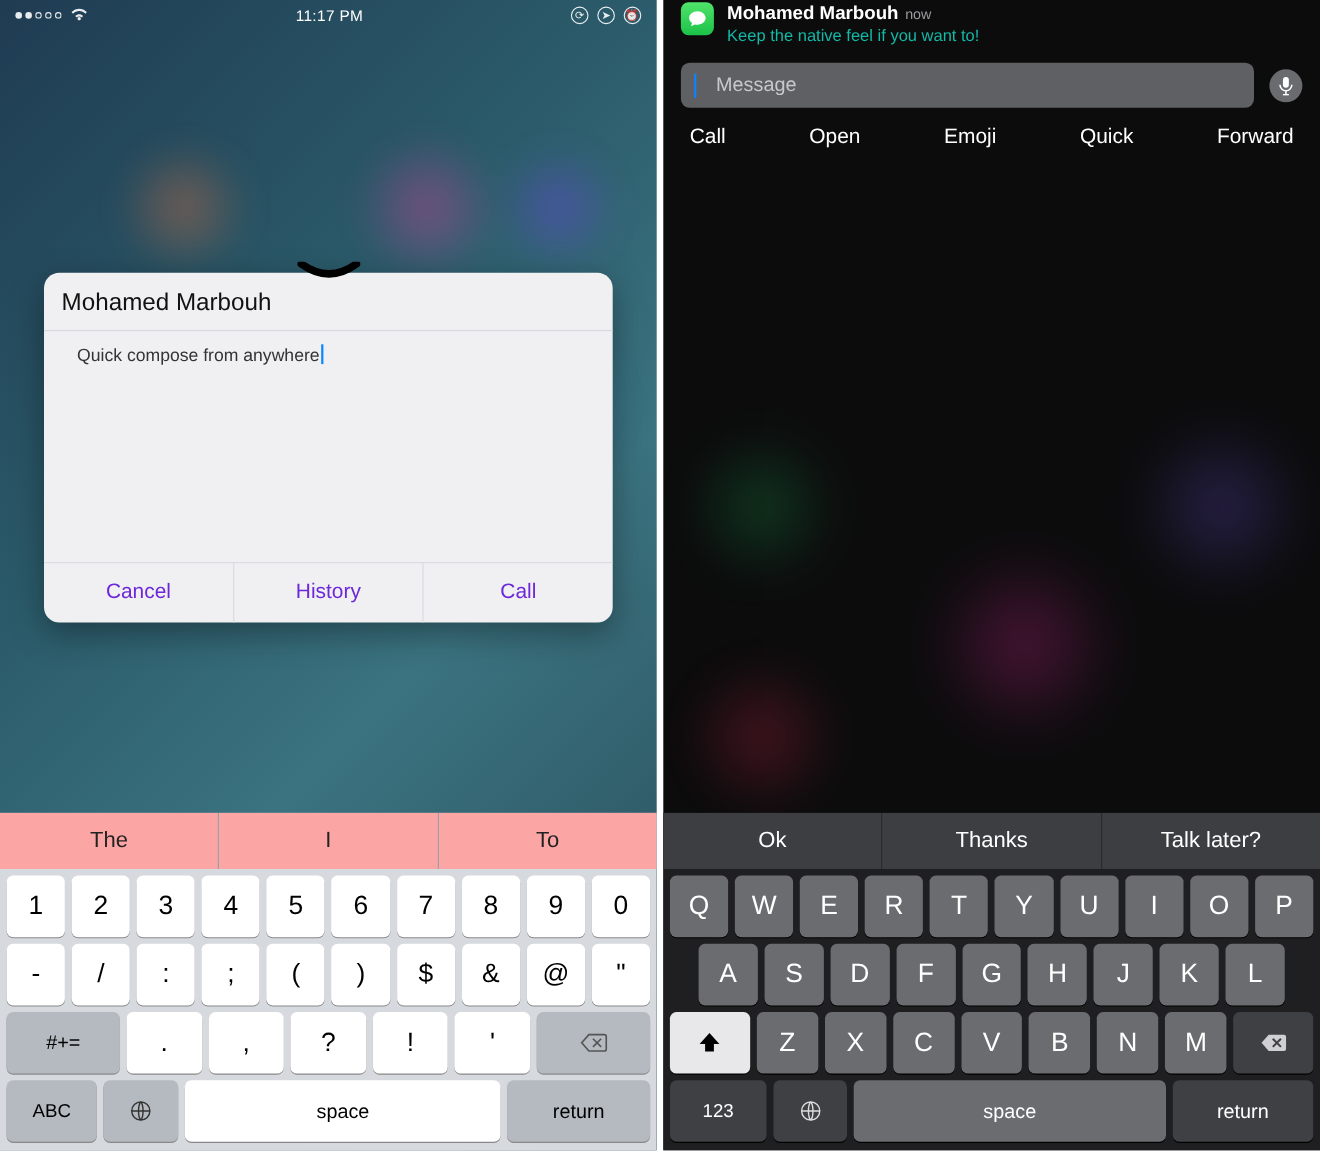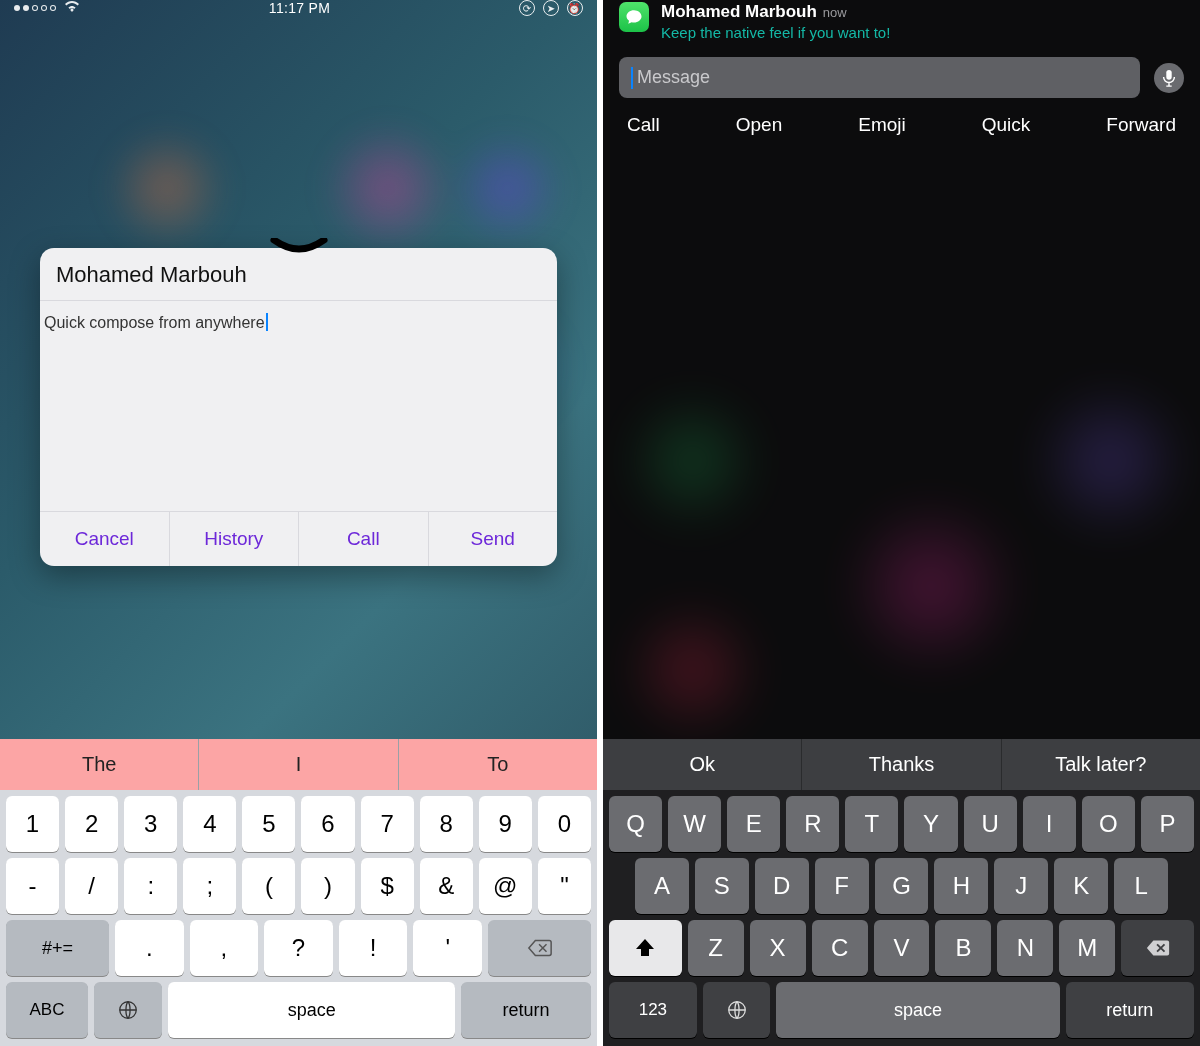--- a/index.html
+++ b/index.html
@@ -14,38 +14,38 @@
     content:""; position:absolute; inset:0;
     background:
       radial-gradient(circle at 28% 18%, rgba(255,120,60,.35), transparent 60px),
       radial-gradient(circle at 65% 18%, rgba(255,60,170,.35), transparent 65px),
       radial-gradient(circle at 85% 18%, rgba(120,60,255,.35), transparent 55px),
       radial-gradient(circle at 25% 35%, rgba(60,255,200,.35), transparent 60px),
       radial-gradient(circle at 55% 35%, rgba(255,220,60,.35), transparent 60px),
       radial-gradient(circle at 85% 35%, rgba(60,140,255,.35), transparent 60px);
     filter: blur(14px);
   }
-  .statusbar { position: relative; z-index:2; display:flex; align-items:flex-start; justify-content:space-between; height:28px; padding:0 14px; color:#fff; font-size:14px; }
+  .statusbar { position: relative; z-index:2; display:flex; align-items:center; justify-content:space-between; height:28px; padding:0 14px; color:#fff; font-size:14px; }
   .sb-left{display:flex;align-items:center;gap:8px;opacity:.9;}
   .dots{display:flex;gap:3px}
   .dots i{width:6px;height:6px;border-radius:50%;background:#fff;display:block}
   .dots i.off{background:transparent;box-shadow:inset 0 0 0 1px #fff}
   .wifi{font-size:13px}
   .sb-center{font-weight:500;letter-spacing:.3px}
   .sb-right{display:flex;align-items:center;gap:8px;font-size:13px;opacity:.9}
   .sb-right span{display:inline-flex;width:16px;height:16px;border:1px solid #fff;border-radius:50%;align-items:center;justify-content:center;font-size:10px}
 
   .compose-card{
     position:absolute; z-index:3; left:40px; right:40px; top:248px;
     background:#f0f0f2; border-radius:14px; box-shadow:0 10px 30px rgba(0,0,0,.35);
   }
   .card-handle{position:absolute;top:-10px;left:50%;transform:translateX(-50%);width:58px;height:18px;}
   .card-handle svg{display:block}
   .card-name{padding:14px 16px 12px;font-size:22px;font-weight:300;border-bottom:1px solid #d9d9de;color:#111}
-  .card-body{min-height:210px;padding:12px 4px;font-size:16px;color:#333;position:relative}
+  .card-body{min-height:210px;padding:12px 30px;font-size:16px;color:#333;position:relative}
   .cursor{display:inline-block;width:2px;height:18px;background:#0a84ff;vertical-align:-3px;margin-left:1px}
   .card-actions{display:flex;border-top:1px solid #d9d9de}
   .card-actions button{flex:1;padding:16px 0;background:none;border:none;border-right:1px solid #d9d9de;font-size:19px;color:#6d28d9;cursor:pointer}
   .card-actions button:last-child{border-right:none}
 
   
   .kb{position:absolute;left:0;right:0;bottom:0}
   .kb-light{background:#d6d9de}
   .kb-dark{background:#1f1f21}
   .suggest{display:flex}
@@ -137,21 +137,20 @@
           </svg>
       </div>
       <div class="card-name">Mohamed Marbouh</div>
       <div class="card-body">
         <span>Quick compose from anywhere</span><span class="cursor"></span>
       </div>
       <div class="card-actions">
         <button>Cancel</button>
         <button>History</button>
         <button>Call</button>
-        <button>Send</button>
       </div>
     </div>
 
     <div class="kb kb-light">
       <div class="suggest">
         <div>The</div>
         <div>I</div>
         <div>To</div>
       </div>
       <div class="krow">
@@ -217,21 +216,21 @@
       </div>
       <div class="meta">
         <div class="sender"><span>Mohamed Marbouh</span><span class="when">now</span></div>
         <div class="msg">Keep the native feel if you want to!</div>
       </div>
     </div>
 
     <div class="reply-row">
       <div class="reply-input">
         <span class="ccur"></span>
-        <span style="margin-left:6px">Message</span>
+        <span style="margin-left:20px">Message</span>
       </div>
       <div class="mic">
         <svg viewBox="0 0 14 20">
             <rect x="4" y="1" width="6" height="11" rx="3" fill="#fff"></rect>
             <path stroke="#fff" stroke-width="1.6" fill="none" d="M1 9a6 6 0 0 0 12 0M7 15v4M4 19h6"></path>
           </svg>
       </div>
     </div>
 
     <div class="action-row">

